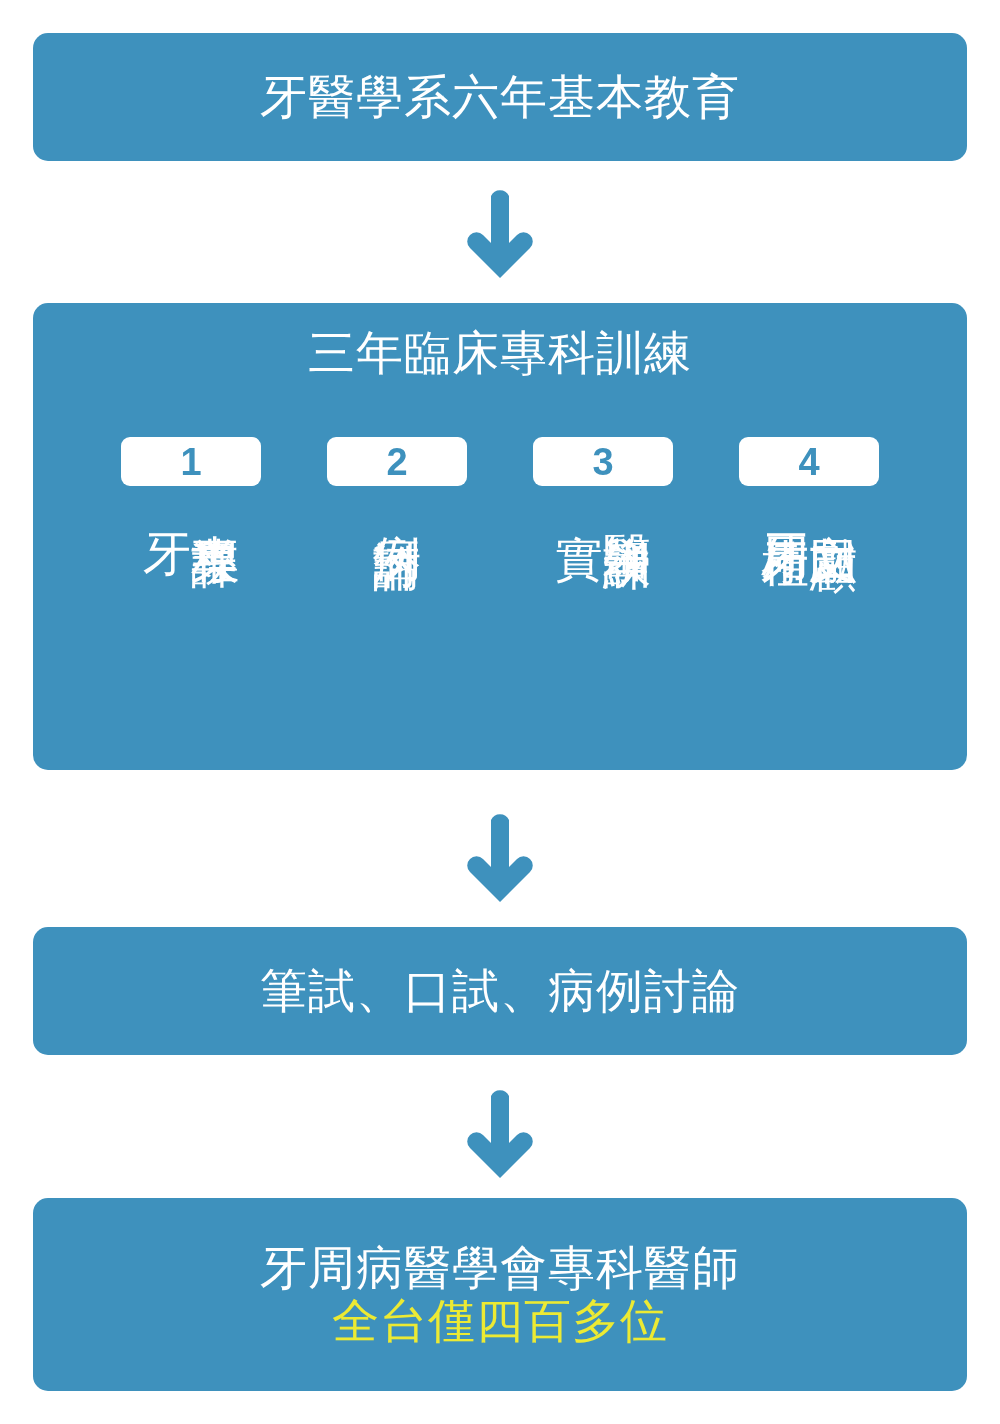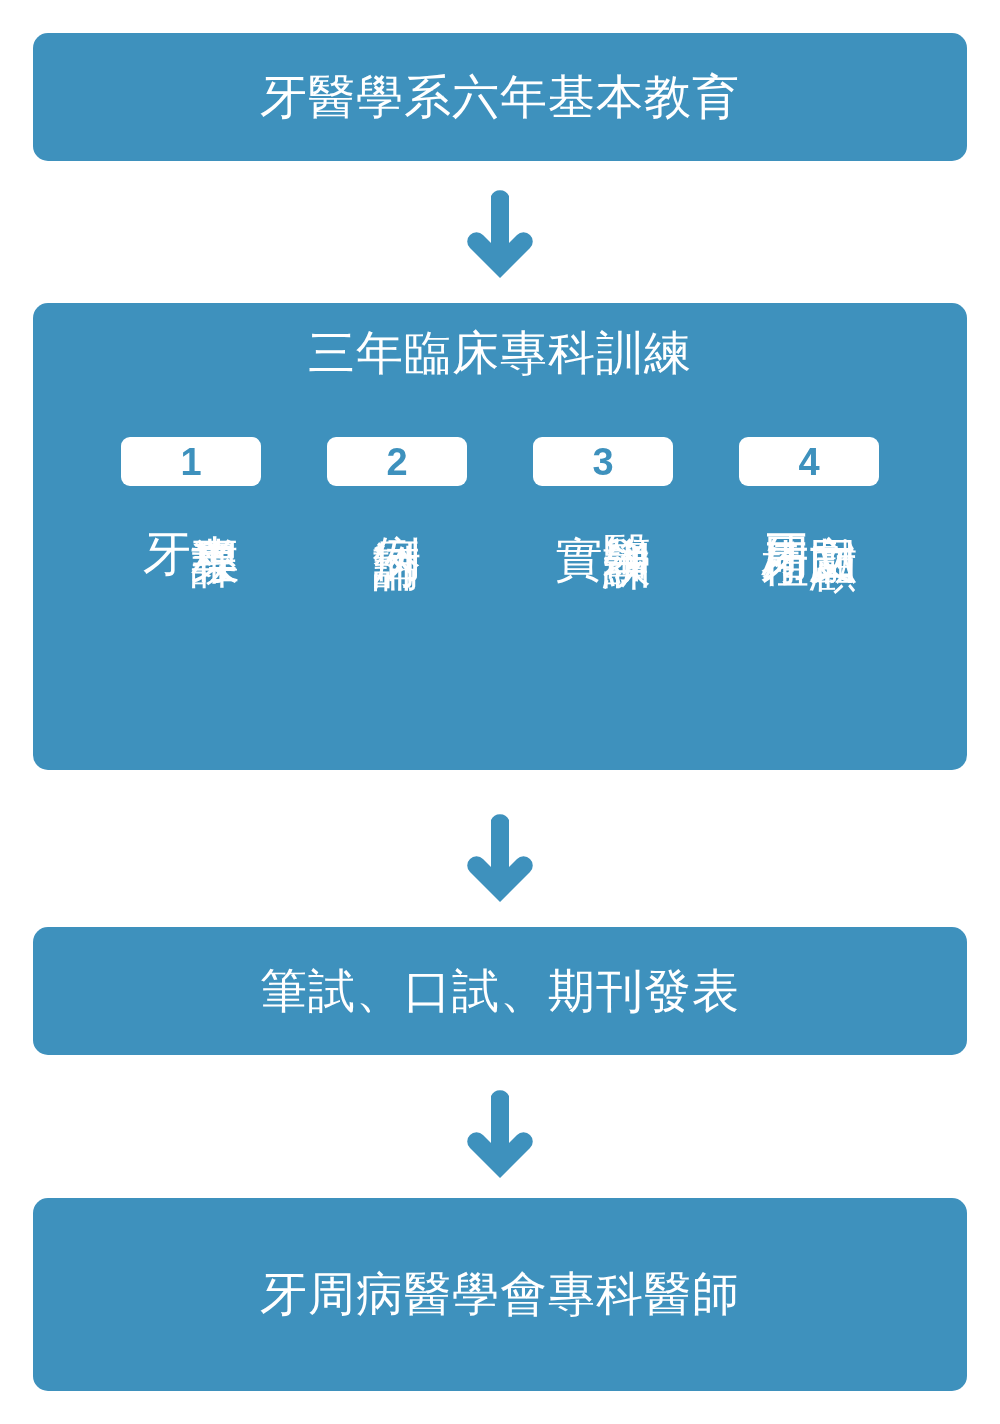--- a/index.html
+++ b/index.html
@@ -218,26 +218,27 @@
     </div>
   </div>
 
   <div class="arrow" id="arrow-2">
     <svg viewBox="0 0 68 92" xmlns="http://www.w3.org/2000/svg" aria-hidden="true">
       <path d="M34 92 L4 62 a9 9 0 0 1 0 -13 a9 9 0 0 1 13 0 L25 57 L25 10 a10 10 0 0 1 18 0 L43 57 L51 49 a9 9 0 0 1 13 0 a9 9 0 0 1 0 13 Z" fill="#3e91bd"></path>
     </svg>
   </div>
 
   <div class="box" id="box-exam">
-    <div class="box-title">筆試、口試、期刊發表</div>
+    <div class="box-title">筆試、口試、病例討論</div>
   </div>
 
   <div class="arrow" id="arrow-3">
     <svg viewBox="0 0 68 92" xmlns="http://www.w3.org/2000/svg" aria-hidden="true">
       <path d="M34 92 L4 62 a9 9 0 0 1 0 -13 a9 9 0 0 1 13 0 L25 57 L25 10 a10 10 0 0 1 18 0 L43 57 L51 49 a9 9 0 0 1 13 0 a9 9 0 0 1 0 13 Z" fill="#3e91bd"></path>
     </svg>
   </div>
 
   <div class="box" id="box-specialist">
     <div class="box-title">牙周病醫學會專科醫師</div>
+    <div class="box-title highlight">全台僅四百多位</div>
   </div>
 
 </div>
 
 </body></html>

